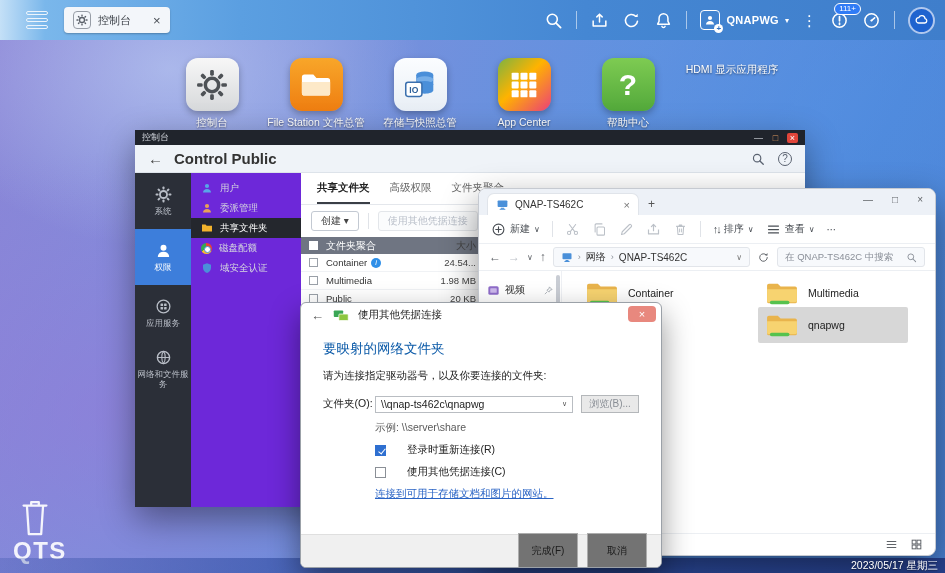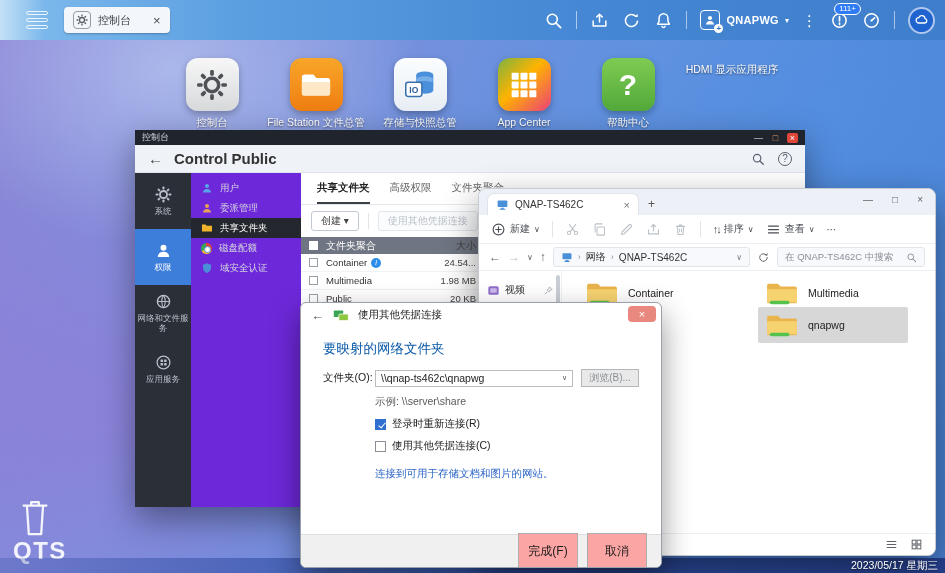--- a/index.html
+++ b/index.html
@@ -131,27 +131,27 @@
 .dlg-heading{color:#0b5aa8;font-size:13.5px;margin:9px 0 11px;font-weight:normal}
 .dlg-desc{color:#1b1b1b;margin-bottom:12px}
 .dlg-row{display:flex;align-items:center;margin-bottom:8px}
 .dlg-label{width:52px;color:#1b1b1b;flex:none}
 .dlg-select{width:130px;height:17px;border:1px solid #8a8f96;display:flex;align-items:center;justify-content:space-between;padding:0 5px;background:#fff;cursor:pointer}
 .dlg-combo{width:212px;height:17px;border:1px solid #b9bdc2;display:flex;align-items:center;justify-content:space-between;padding:0 5px;cursor:text;overflow:hidden;white-space:nowrap}
 .mini-caret{font-size:7px;color:#555}
 .btn-browse{margin-left:8px;width:62px;height:18px;background:#e9e9e9;border:1px solid #b4b7ba;text-align:center;line-height:16px;color:#8a8f96;font-size:10px;cursor:pointer}
 .dlg-indent{margin-left:52px}
 .dlg-example{color:#5a5a5a;margin-bottom:8px}
-.chk-row{display:flex;align-items:center;gap:6px;margin-bottom:8px;cursor:pointer}
+.chk-row{display:flex;align-items:center;gap:21px;margin-bottom:8px;cursor:pointer}
 .wcheck{width:11px;height:11px;border:1px solid #8a8f96;background:#fff;position:relative;flex:none}
 .wcheck.checked{background:#2e6fd0;border-color:#2e6fd0}
 .wcheck.checked::after{content:"";position:absolute;left:3.5px;top:1px;width:3px;height:6px;border:solid #fff;border-width:0 1.5px 1.5px 0;transform:rotate(40deg)}
-.dlg-link{color:#2a64c5;cursor:pointer;display:inline-block;margin-top:6px}
+.dlg-link{color:#2a64c5;text-decoration:underline;cursor:pointer;display:inline-block;margin-top:0}
 .dlg-footer{height:33px;background:#f0f0f0;border-top:1px solid #dfdfdf;display:flex;align-items:center;justify-content:flex-end;gap:9px;padding:0 14px;flex:none}
-.dlg-btn{min-width:60px;height:36px;background:#fca5a5;border:1px solid #adadad;font-size:12px;text-align:center;line-height:18px;cursor:pointer;color:#1b1b1b}
+.dlg-btn{min-width:60px;height:36px;background:#737373;border:1px solid #adadad;font-size:10px;text-align:center;line-height:18px;cursor:pointer;color:#1b1b1b}
 
 .trash{position:absolute;left:16px;top:492px;width:38px;height:48px;color:#fff;z-index:5;cursor:pointer;opacity:.92}
 .qts-logo{position:absolute;left:13px;top:537px;color:rgba(255,255,255,.9);font-size:24px;font-weight:bold;letter-spacing:1.5px;z-index:5}
 .clock{position:absolute;right:7px;bottom:0px;height:15px;color:#fff;font-size:10.5px;z-index:35;display:flex;align-items:center;cursor:pointer;text-shadow:0 1px 1px rgba(0,0,0,.4)}
 </style>
 </head>
 <body>
 
 <svg width="0" height="0" style="position:absolute" aria-hidden="true">
 <defs>
@@ -452,29 +452,29 @@
           <span>系统</span>
         </div>
         <div class="cp-nav-item active">
           <svg width="17" height="17">
               <use href="#i-person"></use>
             </svg>
           <span>权限</span>
         </div>
         <div class="cp-nav-item">
           <svg width="17" height="17">
-              <use href="#i-globe"></use>
-            </svg>
-          <span>网络和文件服务</span>
+              <use href="#i-gridcircle"></use>
+            </svg>
+          <span>应用服务</span>
         </div>
         <div class="cp-nav-item">
           <svg width="17" height="17">
-              <use href="#i-gridcircle"></use>
-            </svg>
-          <span>应用服务</span>
+              <use href="#i-globe"></use>
+            </svg>
+          <span>网络和文件服务</span>
         </div>
       </div>
       <div class="cp-subnav">
         <div class="cp-subnav-item">
           <svg class="sn-ic" style="color:#58a6e8">
               <use href="#i-person"></use>
             </svg>
           <span>用户</span>
         </div>
         <div class="cp-subnav-item">
@@ -686,20 +686,21 @@
     <div class="dlg-titlebar">
       <span class="dlg-back">←</span>
       <svg width="16" height="13">
           <use href="#i-mapdrive"></use>
         </svg>
       <span class="dlg-title">使用其他凭据连接</span>
       <span class="dlg-close">×</span>
     </div>
     <div class="dlg-body">
       <div class="dlg-heading">要映射的网络文件夹</div>
+      <div class="dlg-desc">请为连接指定驱动器号，以及你要连接的文件夹:</div>
       <div class="dlg-row">
         <span class="dlg-label">文件夹(O):</span>
         <div class="dlg-combo">
           <span>\\qnap-ts462c\qnapwg</span>
           <span class="mini-caret">∨</span>
         </div>
         <button class="btn-browse">浏览(B)...</button>
       </div>
       <div class="dlg-indent dlg-example">示例: \\server\share</div>
       <div class="dlg-indent chk-row">

